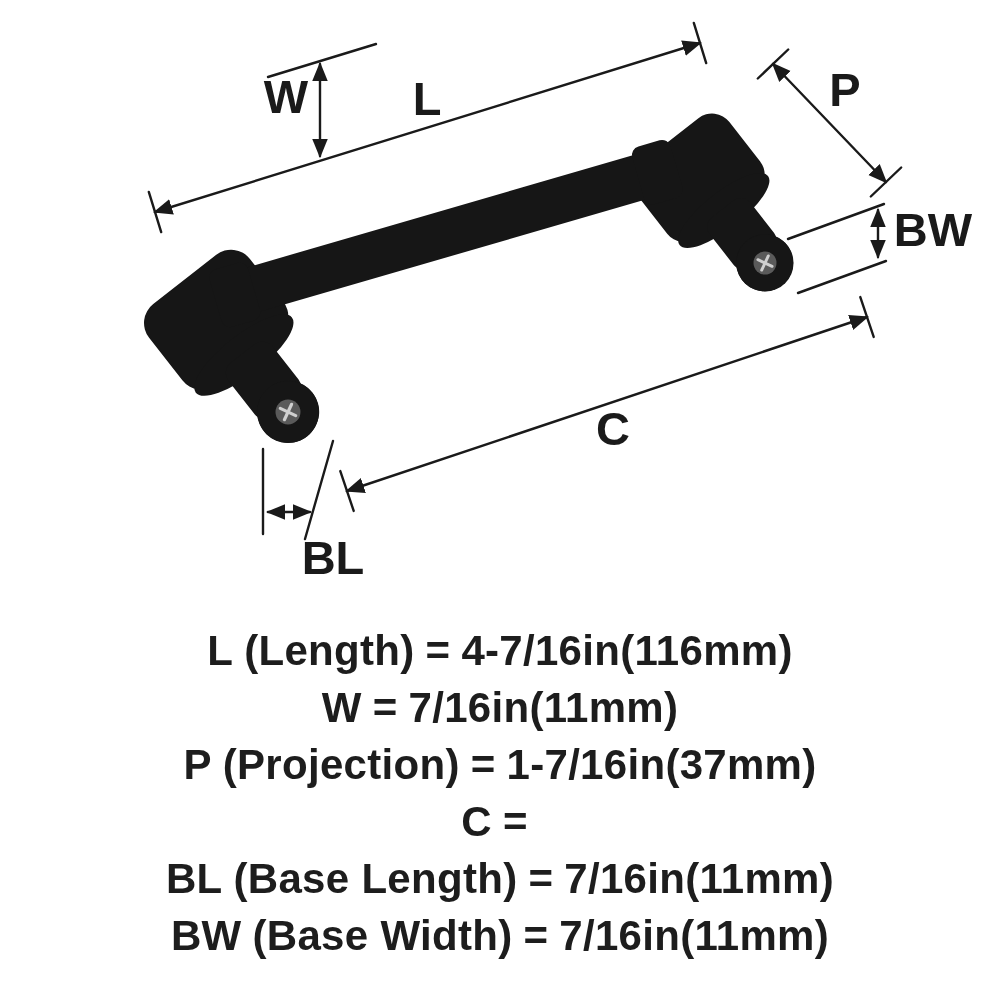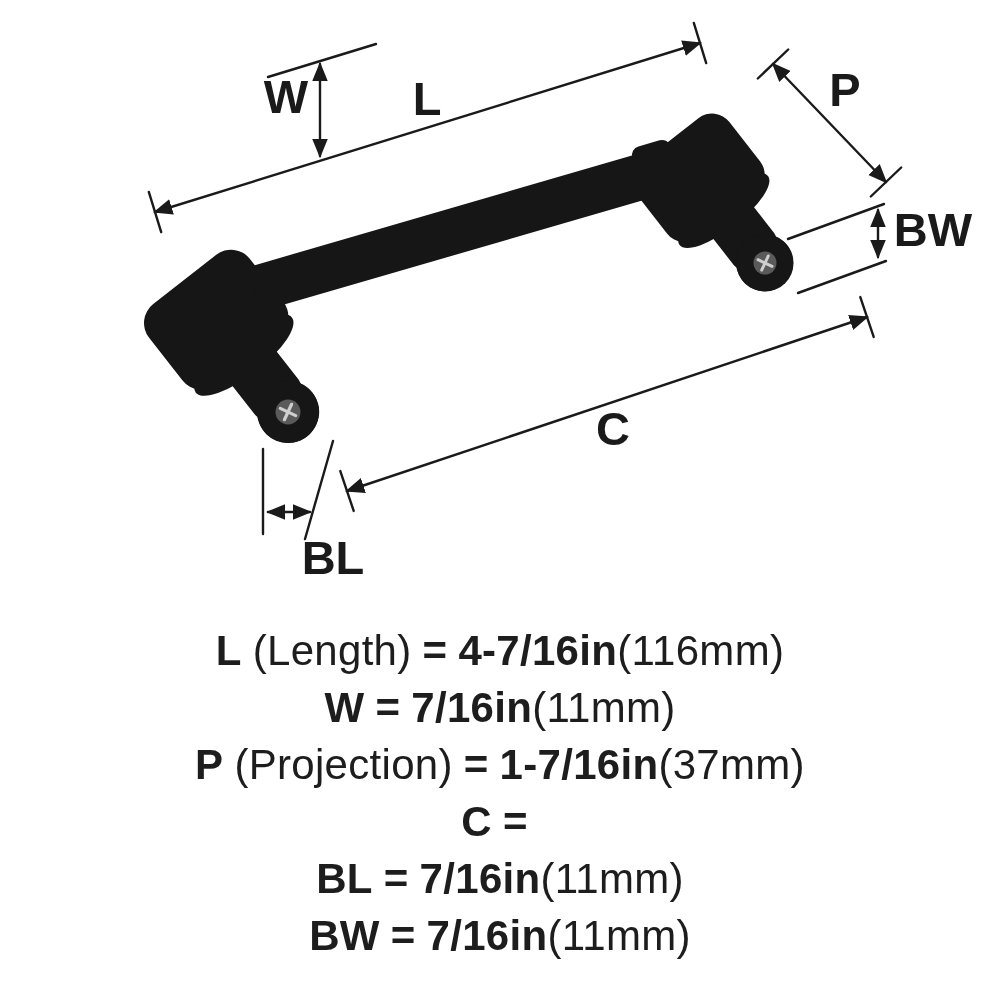--- a/index.html
+++ b/index.html
@@ -13,21 +13,21 @@
     font-family:"Liberation Sans",sans-serif;
     font-weight:700;font-size:47px;
   }
   .specs{margin-top:4px;}
   .spec-row{
     display:flex;justify-content:center;align-items:baseline;
     height:57px;line-height:57px;font-size:42px;color:#1d1d1d;
     letter-spacing:.3px;white-space:pre;
   }
   .k,.e,.v{font-weight:700;}
-  .n,.m{font-weight:400;}
+  .n,.m{font-weight:700;}
   .k{margin-right:11px;}
   .n{margin-right:11px;}
   .e{margin-right:11px;}
 </style>
 </head>
 <body>
 
 <svg class="diagram" width="1000" height="618" viewBox="0 0 1000 618" xmlns="http://www.w3.org/2000/svg">
   <defs>
     <marker id="arr" viewBox="0 0 10 10" refX="9" refY="5" markerWidth="8" markerHeight="8" orient="auto-start-reverse" markerUnits="strokeWidth">
@@ -131,18 +131,18 @@
   <div class="spec-row">
     <span class="k">W</span><span class="e">=</span><span class="v">7/16in</span><span class="m">(11mm)</span>
   </div>
   <div class="spec-row">
     <span class="k">P</span><span class="n">(Projection)</span><span class="e">=</span><span class="v">1-7/16in</span><span class="m">(37mm)</span>
   </div>
   <div class="spec-row">
     <span class="k">C</span><span class="e">=</span>
   </div>
   <div class="spec-row">
-    <span class="k">BL</span><span class="e">=</span><span class="v">7/16in</span><span class="m">(11mm)</span>
+    <span class="k">BL</span><span class="n">(Base Length)</span><span class="e">=</span><span class="v">7/16in</span><span class="m">(11mm)</span>
   </div>
   <div class="spec-row">
-    <span class="k">BW</span><span class="e">=</span><span class="v">7/16in</span><span class="m">(11mm)</span>
+    <span class="k">BW</span><span class="n">(Base Width)</span><span class="e">=</span><span class="v">7/16in</span><span class="m">(11mm)</span>
   </div>
 </div>
 
 </body></html>

